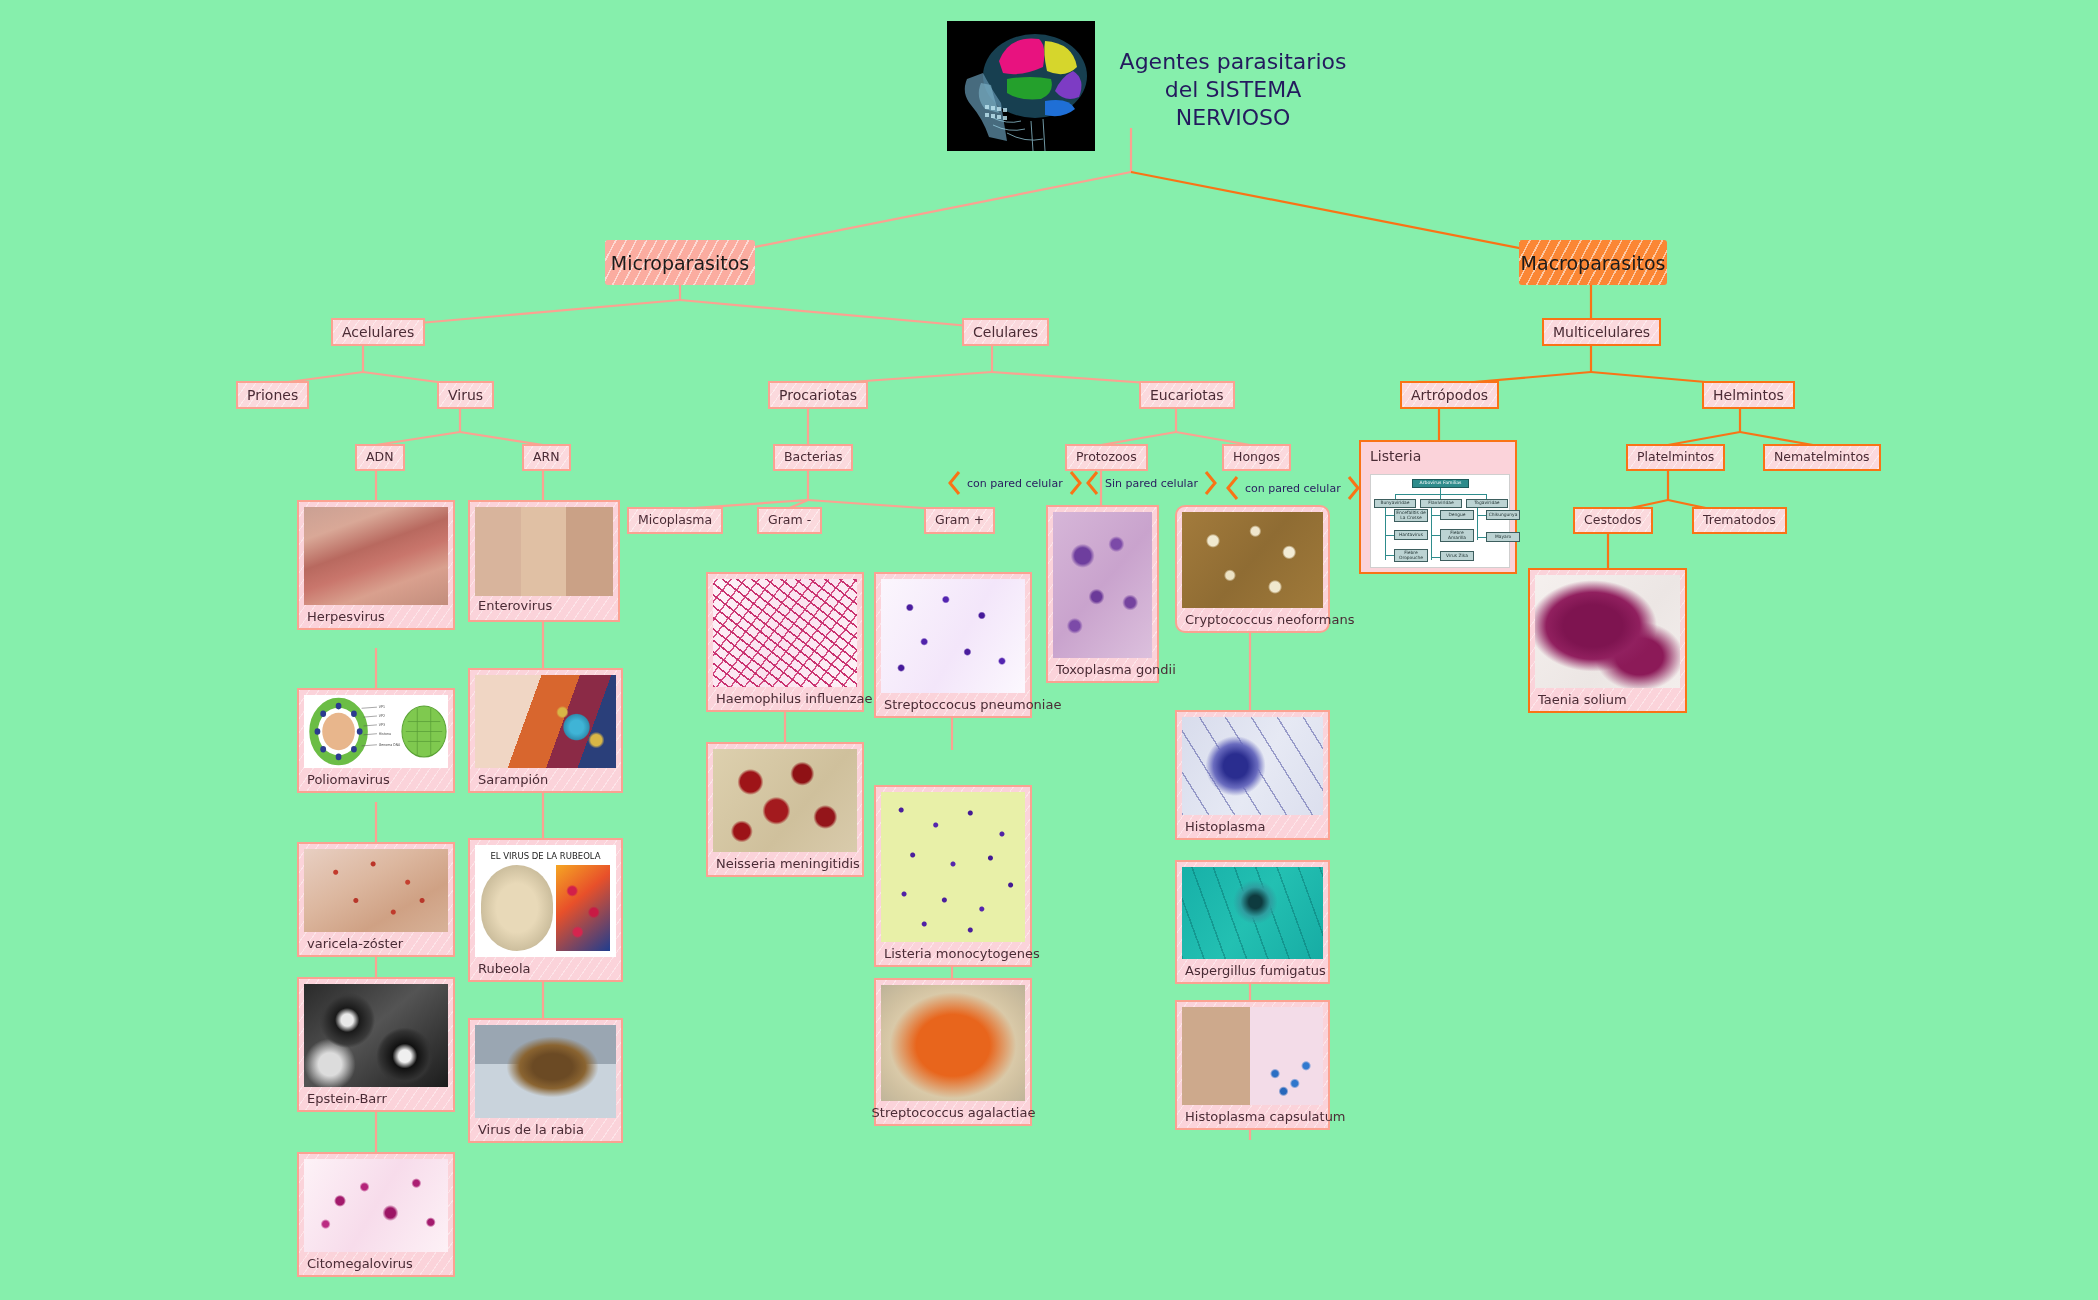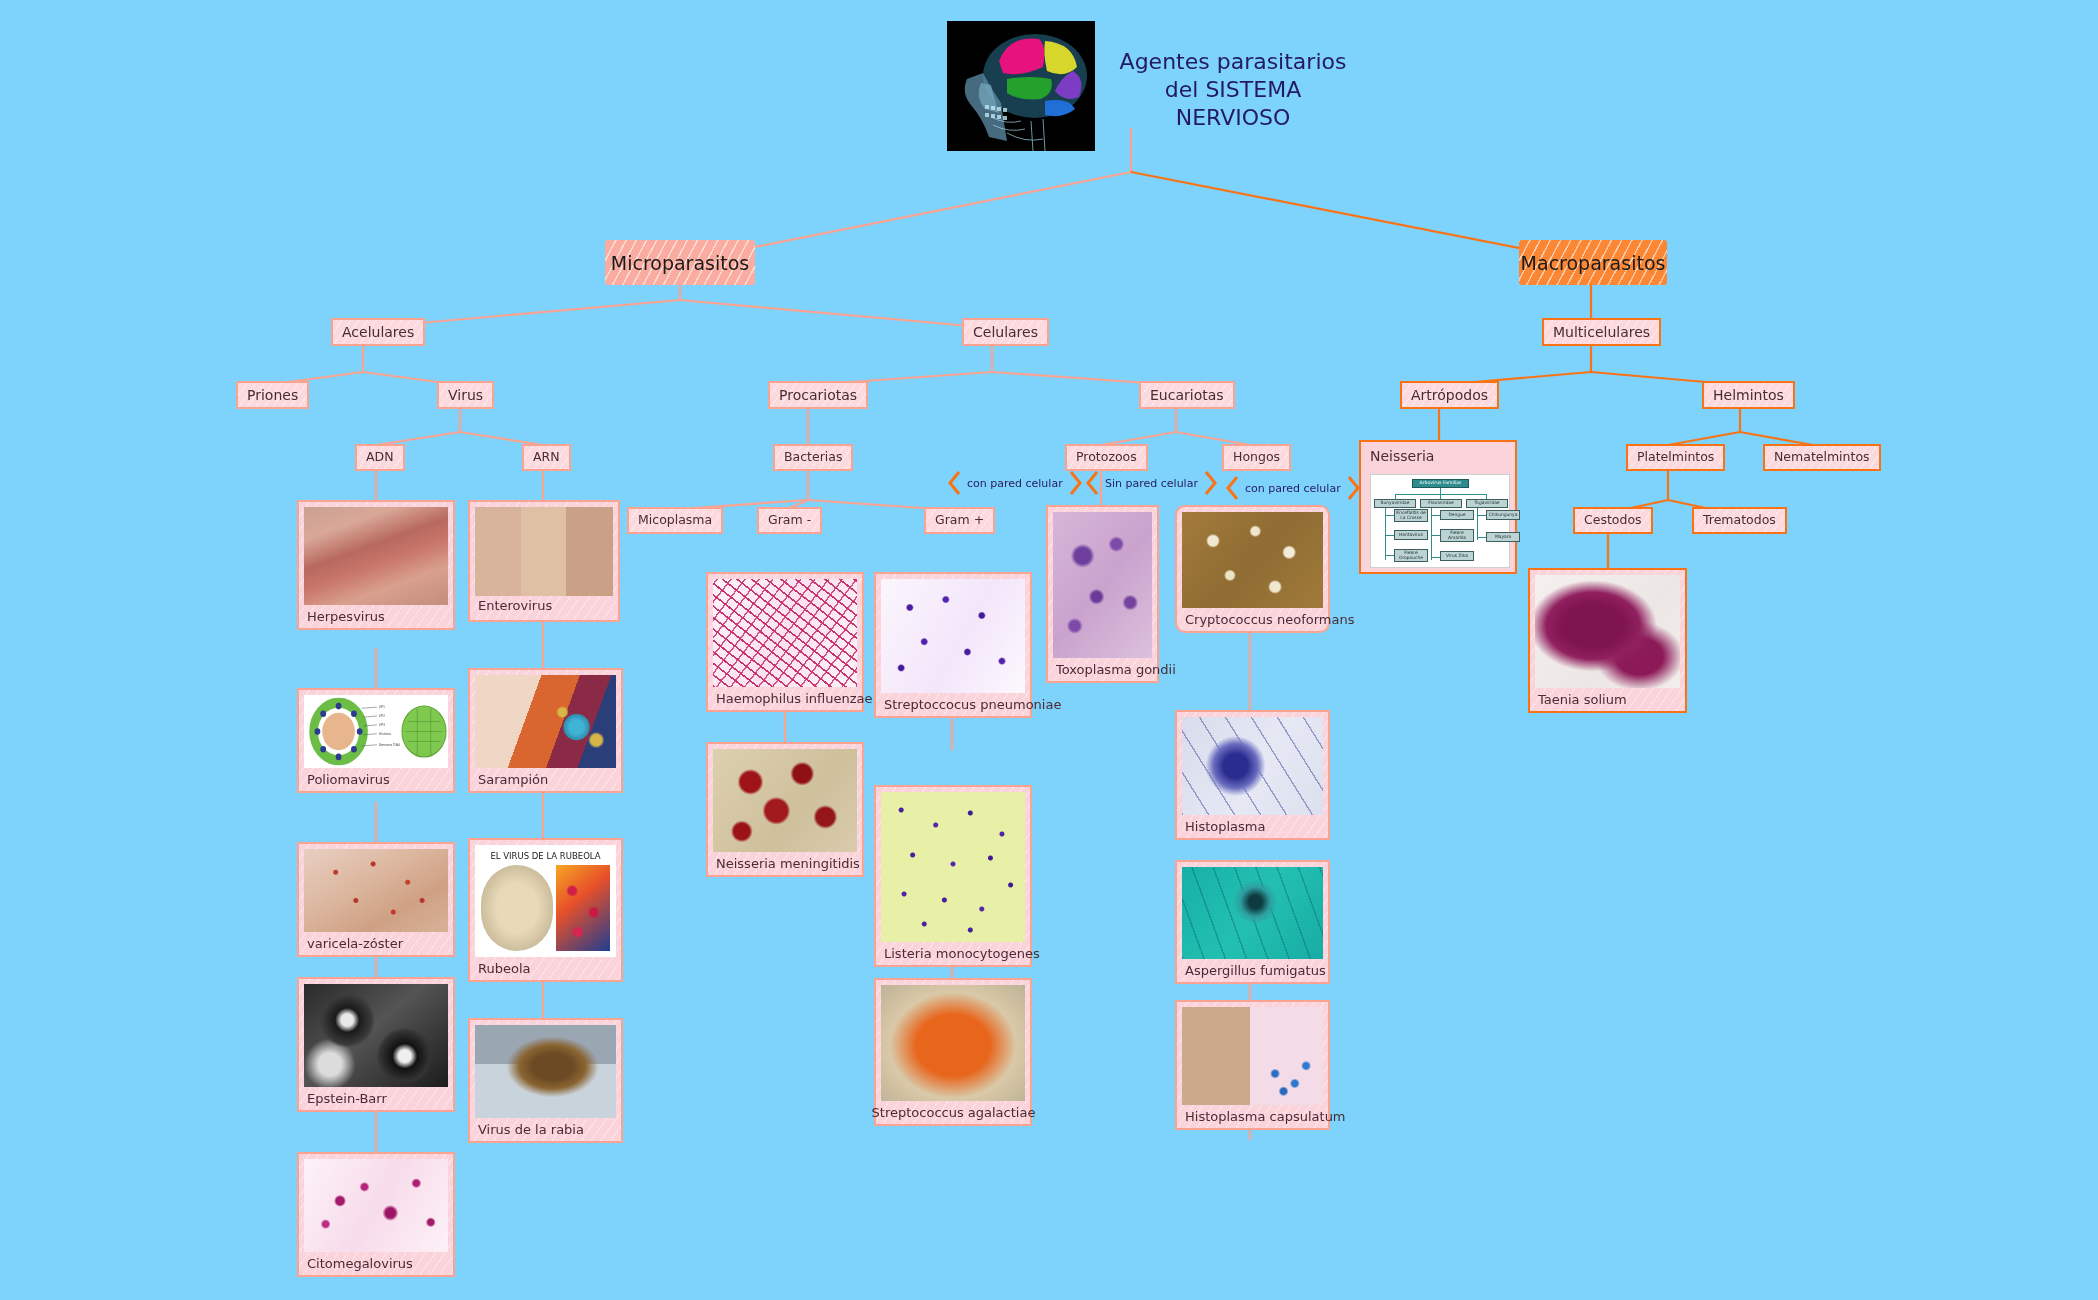--- a/index.html
+++ b/index.html
@@ -6,21 +6,21 @@
   * { box-sizing: border-box; }
   html, body {
     margin: 0; padding: 0;
     background: #f3e2fa;
     font-family: "DejaVu Sans", "Liberation Sans", sans-serif;
   }
   #canvas {
     position: relative;
     width: 2098px;
     height: 1300px;
-    background: #7dd3fc;
+    background: #86efac;
     overflow: hidden;
   }
   #edges { position: absolute; left: 0; top: 0; width: 2098px; height: 1300px; pointer-events: none; }
 
   
   .node {
     position: absolute;
     background: #fbd9dd;
     border: 2px solid #fba291;
     color: #4a2b35;
@@ -458,21 +458,21 @@
     <div class="thumb" style="background-image:radial-gradient(circle at 52% 38%, #0e3b3f 7%, #2e9ea0 16%, transparent 24%),repeating-linear-gradient(70deg, rgba(0,90,90,.35) 0 1.5px, transparent 1.5px 20px),linear-gradient(125deg,#17b0a8,#23c0b2 50%,#17aca4 100%);"></div>
     <div class="cap">Aspergillus fumigatus</div>
   </div>
 
   <div class="card" style="left:1175px; top:1000px; width:155px; height:130px;">
     <div class="thumb" style="background-image:radial-gradient(circle at 66% 68%, #2b6fc4 3px, transparent 5px),radial-gradient(circle at 80% 78%, #2f77cc 3px, transparent 5px),radial-gradient(circle at 72% 86%, #2868bb 3px, transparent 5px),radial-gradient(circle at 88% 60%, #3179cf 3px, transparent 5px),linear-gradient(90deg,#cda98c 0 48%,#f3dce8 48% 100%);"></div>
     <div class="cap">Histoplasma capsulatum</div>
   </div>
 
   <div class="card orange" style="left:1359px; top:440px; width:158px; height:134px; background:#fbd3da;">
-    <div class="cap" style="font-size:14px; padding:2px 2px 5px 4px;">Neisseria</div>
+    <div class="cap" style="font-size:14px; padding:2px 2px 5px 4px;">Listeria</div>
     <div class="arbo-inner" style="left:9px; top:32px; width:140px; height:94px;">
 
       <div class="ab-line" style="left:69px; top:12px; width:1.2px; height:7px;"></div>
       <div class="ab-line" style="left:24px; top:19px; width:92px; height:1.2px;"></div>
       <div class="ab-line" style="left:24px; top:19px; width:1.2px; height:6px;"></div>
       <div class="ab-line" style="left:69px; top:19px; width:1.2px; height:6px;"></div>
       <div class="ab-line" style="left:115px; top:19px; width:1.2px; height:6px;"></div>
       <div class="ab-line" style="left:14px; top:33px; width:1.2px; height:52px;"></div>
       <div class="ab-line" style="left:14px; top:40px; width:9px; height:1.2px;"></div>
       <div class="ab-line" style="left:14px; top:60px; width:9px; height:1.2px;"></div>

